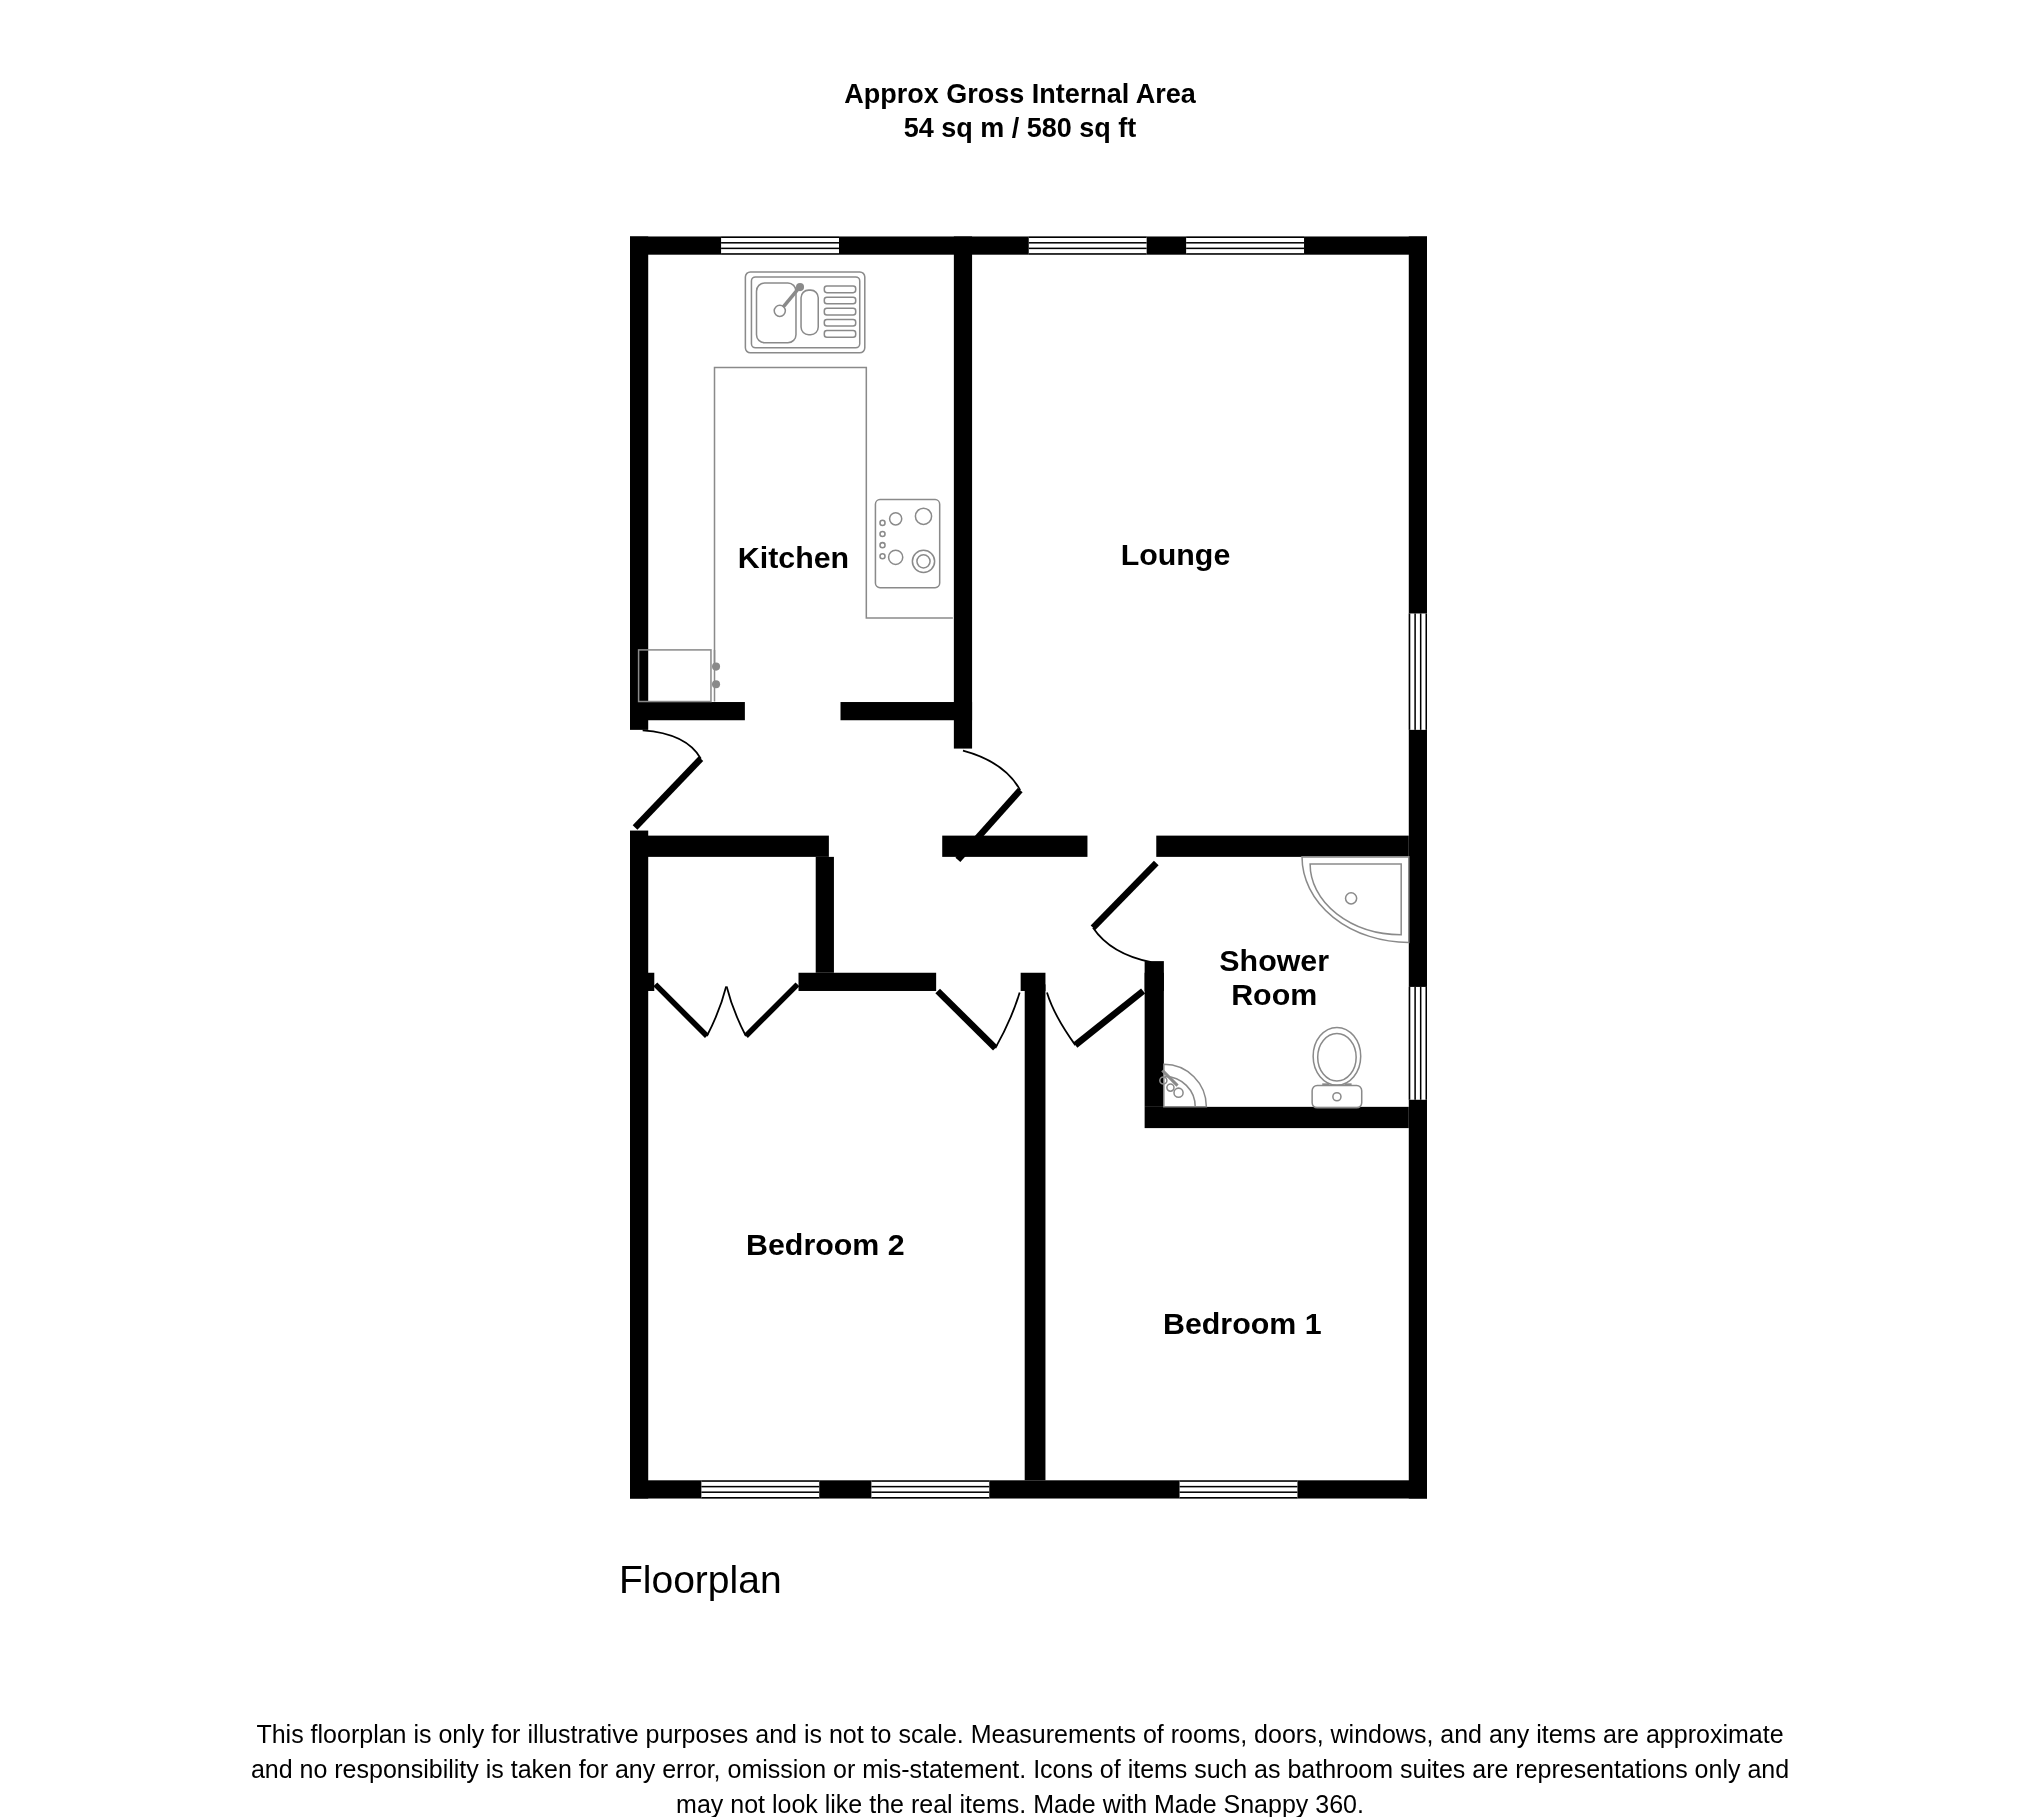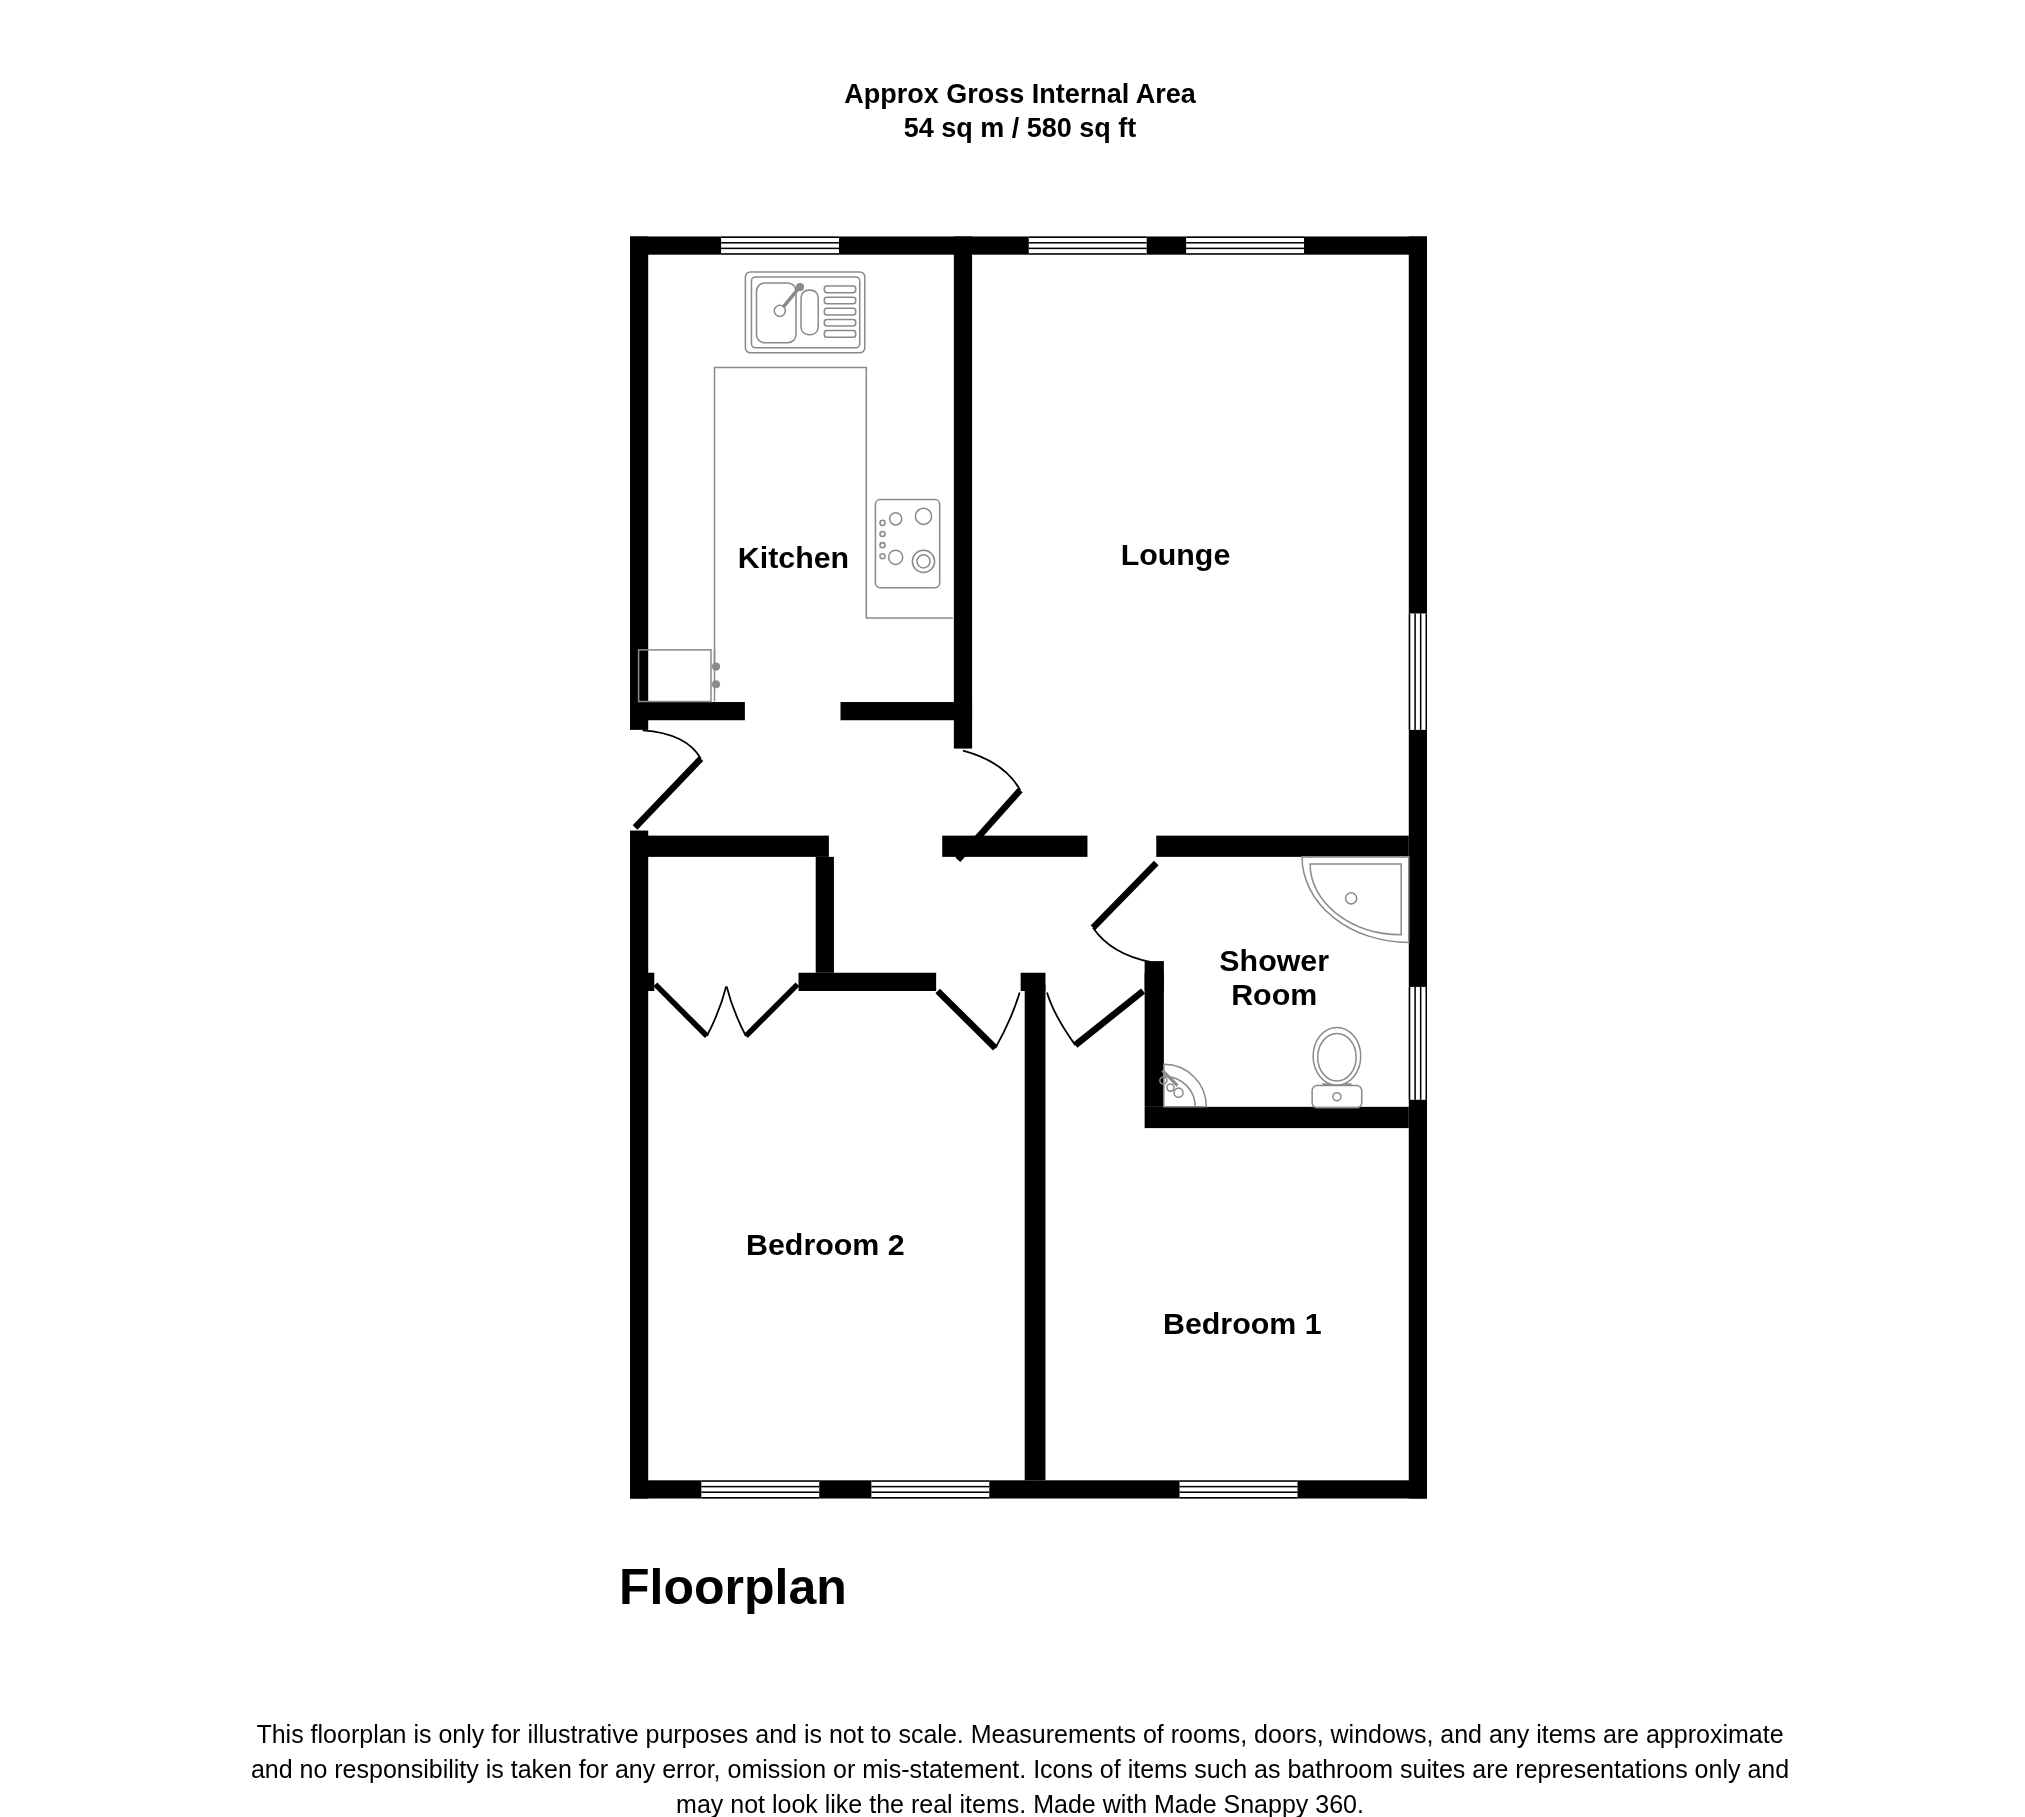--- a/index.html
+++ b/index.html
@@ -1,20 +1,20 @@
 <!DOCTYPE html>
 <html style="font-size:8px"><head>
 <meta charset="utf-8">
 <style>
   html,body{margin:0;padding:0;background:#ffffff;}
   #page{position:relative;width:2025px;height:1818px;background:#ffffff;overflow:hidden;
         font-family:"Liberation Sans",sans-serif;color:#000;}
   .title{position:absolute;top:77px;left:0;width:2040px;text-align:center;
          font-size:27px;line-height:34px;font-weight:bold;color:#000;}
-  .caption{position:absolute;top:1558px;left:619px;font-size:50px;font-weight:bold;color:#000;}
+  .caption{position:absolute;top:1558px;left:619px;font-size:39px;font-weight:normal;color:#000;}
   .disclaimer{position:absolute;top:1717px;left:0;width:2040px;text-align:center;
               font-size:25px;line-height:35px;font-weight:normal;color:#000;}
   #plan{position:absolute;left:630px;top:236px;}
   .wall{fill:#000000;stroke:none;}
   .winband{fill:#000000;}
   .winbg{fill:#ffffff;}
   .leaf{stroke:#000000;stroke-width:13;fill:none;}
   .leaf2{stroke:#000000;stroke-width:11;fill:none;}
   .arc{stroke:#000000;stroke-width:3.5;fill:none;}
   .fix{stroke:#8a8a8a;stroke-width:3;fill:#ffffff;}

